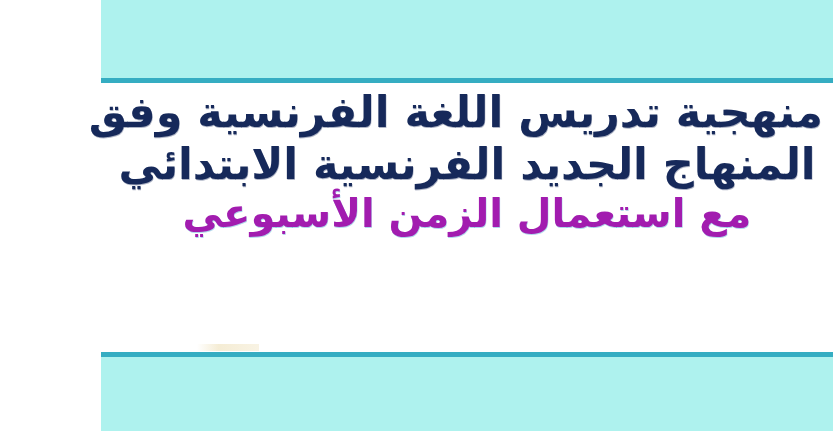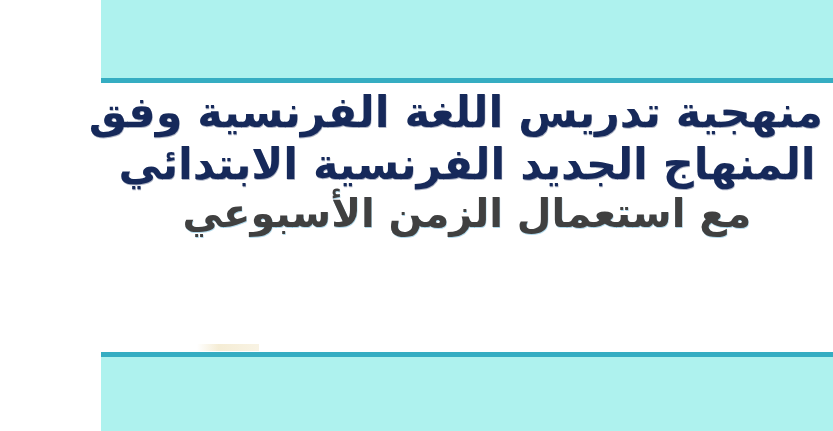--- a/index.html
+++ b/index.html
@@ -74,21 +74,21 @@
     letter-spacing: 0;
   }
 
   .line-primary {
     color: #16295a;
     font-size: 43px;
     text-shadow: 0.5px 0.5px 0 rgba(22, 41, 90, 0.35);
   }
 
   .line-accent {
-    color: #404040;
+    color: #a21caf;
     font-size: 40px;
     margin-top: 4px;
     text-shadow: 0.5px 0.5px 0 rgba(30, 142, 198, 0.35);
   }
 
   .line-1 { margin-top: 2px; }
   .line-2 { margin-top: 6px; }
 
   
   .artifact {

